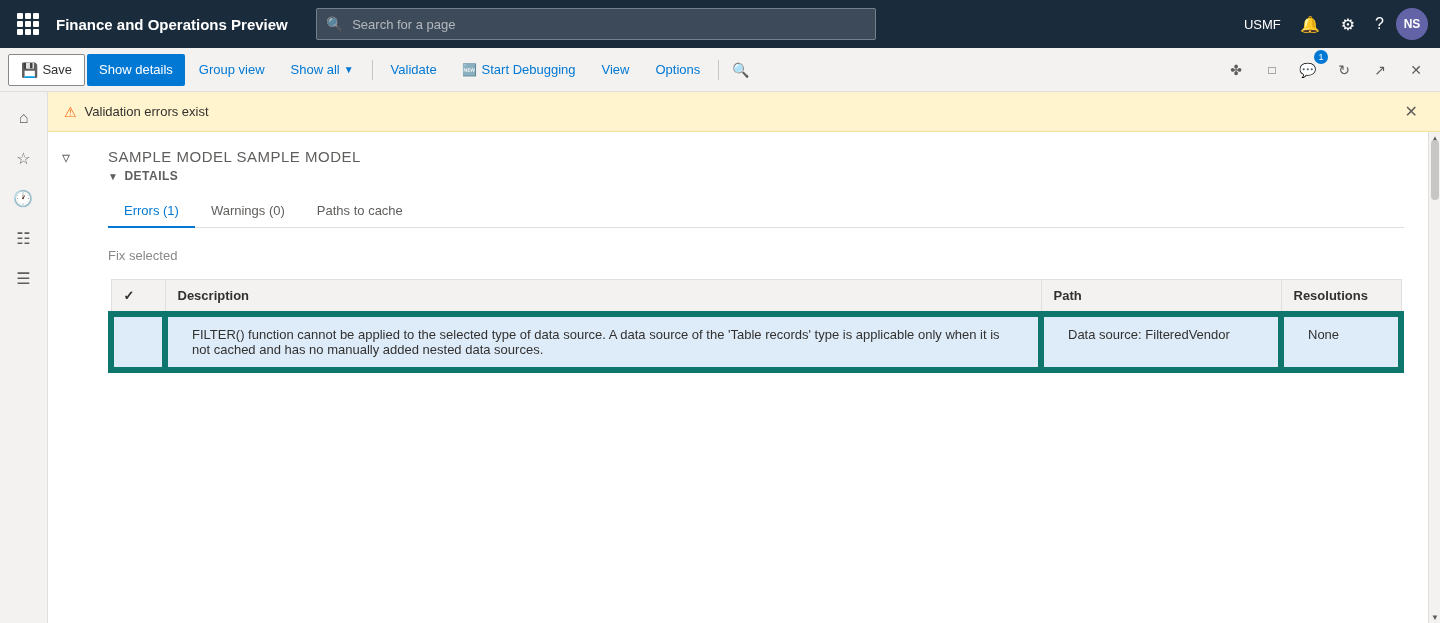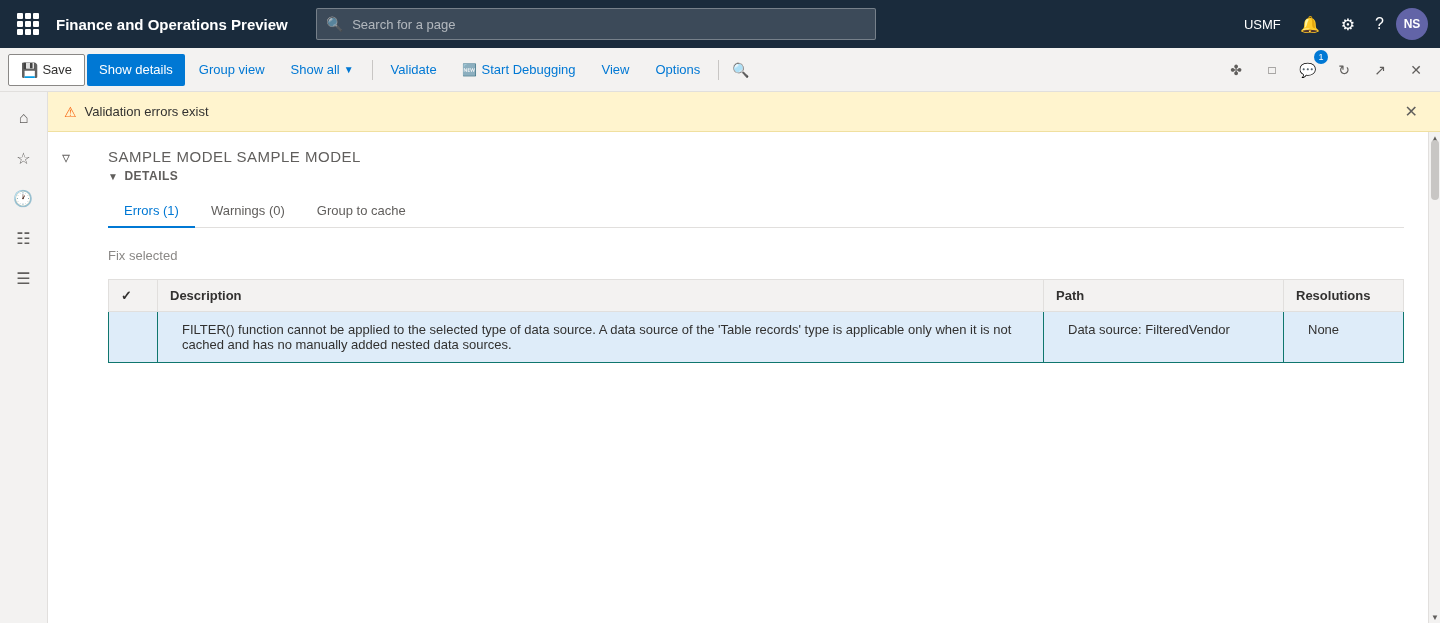--- a/index.html
+++ b/index.html
@@ -261,21 +261,21 @@
     }
     .error-table th {
       background: #f3f2f1;
       border: 1px solid #e1dfdd;
       padding: 8px 12px;
       text-align: left;
       font-weight: 600;
       color: #323130;
     }
     .error-table td {
-      border: 1px solid #0f766e;
+      border: 6px solid #0f766e;
       padding: 10px 24px;
       vertical-align: top;
       color: #323130;
     }
     .error-table tr.selected td {
       background: #deecf9;
     }
     .checkbox-col { width: 32px; text-align: center; }
     .check-cell { display: flex; align-items: center; justify-content: center; }
 
@@ -451,21 +451,21 @@
 
         
         <div class="tabs">
           <div class="tab active">
             <span>Errors (1)</span>
           </div>
           <div class="tab">
             <span>Warnings (0)</span>
           </div>
           <div class="tab">
-            <span>Group to cache</span>
+            <span>Paths to cache</span>
           </div>
         </div>
 
         
         <button class="fix-selected-btn">
           <span>Fix selected</span>
         </button>
 
         
         <table class="error-table">

